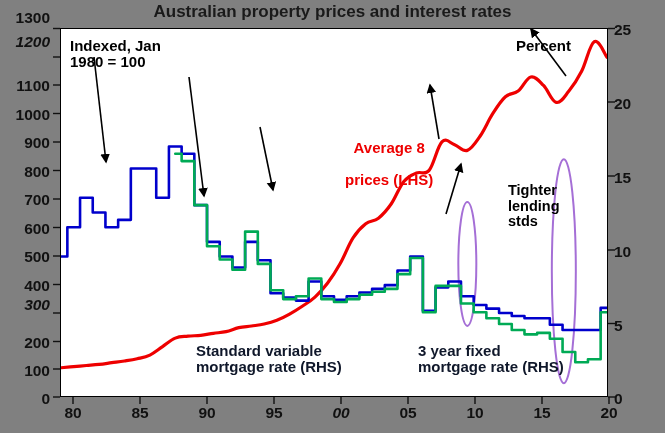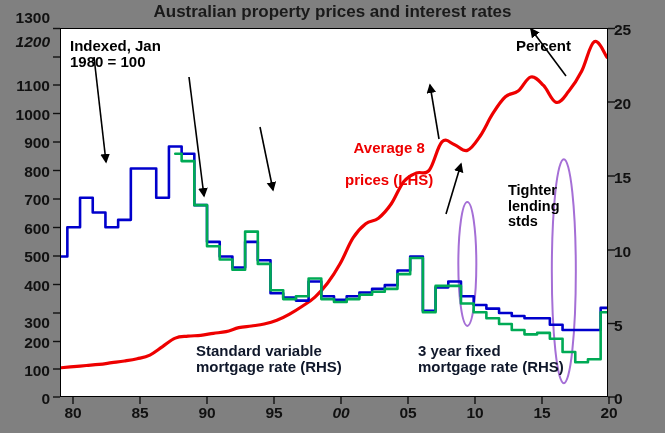--- a/index.html
+++ b/index.html
@@ -46,21 +46,21 @@
   <div class="axlabel ylabel-l" style="left:4px;top:9px;">1300</div>
   <div class="axlabel ylabel-l" style="left:4px;top:33px;font-style:italic;">1200</div>
   <div class="axlabel ylabel-l" style="left:4px;top:77px;">1100</div>
   <div class="axlabel ylabel-l" style="left:4px;top:106px;">1000</div>
   <div class="axlabel ylabel-l" style="left:4px;top:134px;">900</div>
   <div class="axlabel ylabel-l" style="left:4px;top:163px;">800</div>
   <div class="axlabel ylabel-l" style="left:4px;top:191px;">700</div>
   <div class="axlabel ylabel-l" style="left:4px;top:220px;">600</div>
   <div class="axlabel ylabel-l" style="left:4px;top:248px;">500</div>
   <div class="axlabel ylabel-l" style="left:4px;top:277px;">400</div>
-  <div class="axlabel ylabel-l" style="left:4px;top:314px;">300</div>
+  <div class="axlabel ylabel-l" style="left:4px;top:296px;font-style:italic;">300</div>
   <div class="axlabel ylabel-l" style="left:4px;top:334px;">200</div>
   <div class="axlabel ylabel-l" style="left:4px;top:362px;">100</div>
   <div class="axlabel ylabel-l" style="left:4px;top:390px;">0</div>
 
   <div class="axlabel ylabel-r" style="left:614px;top:21px;">25</div>
   <div class="axlabel ylabel-r" style="left:614px;top:95px;">20</div>
   <div class="axlabel ylabel-r" style="left:614px;top:169px;">15</div>
   <div class="axlabel ylabel-r" style="left:614px;top:243px;">10</div>
   <div class="axlabel ylabel-r" style="left:614px;top:317px;">5</div>
   <div class="axlabel ylabel-r" style="left:614px;top:390px;">0</div>

